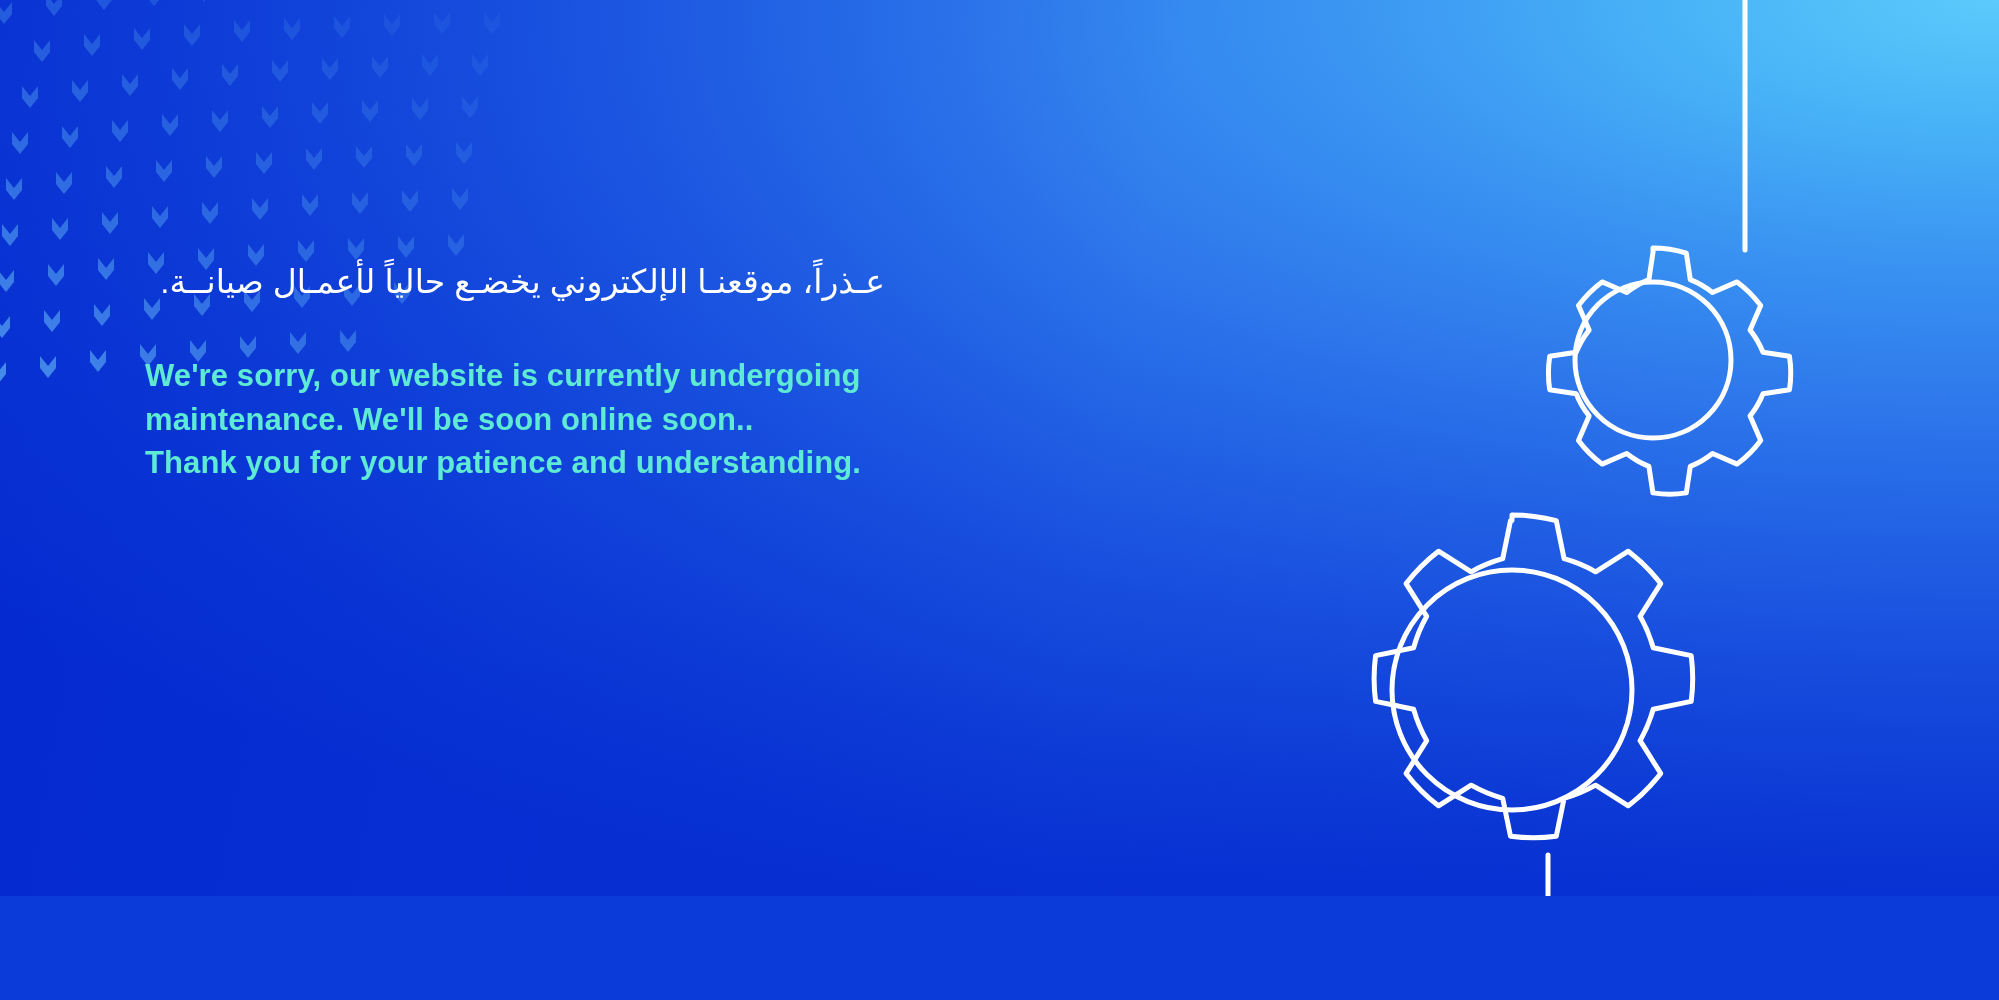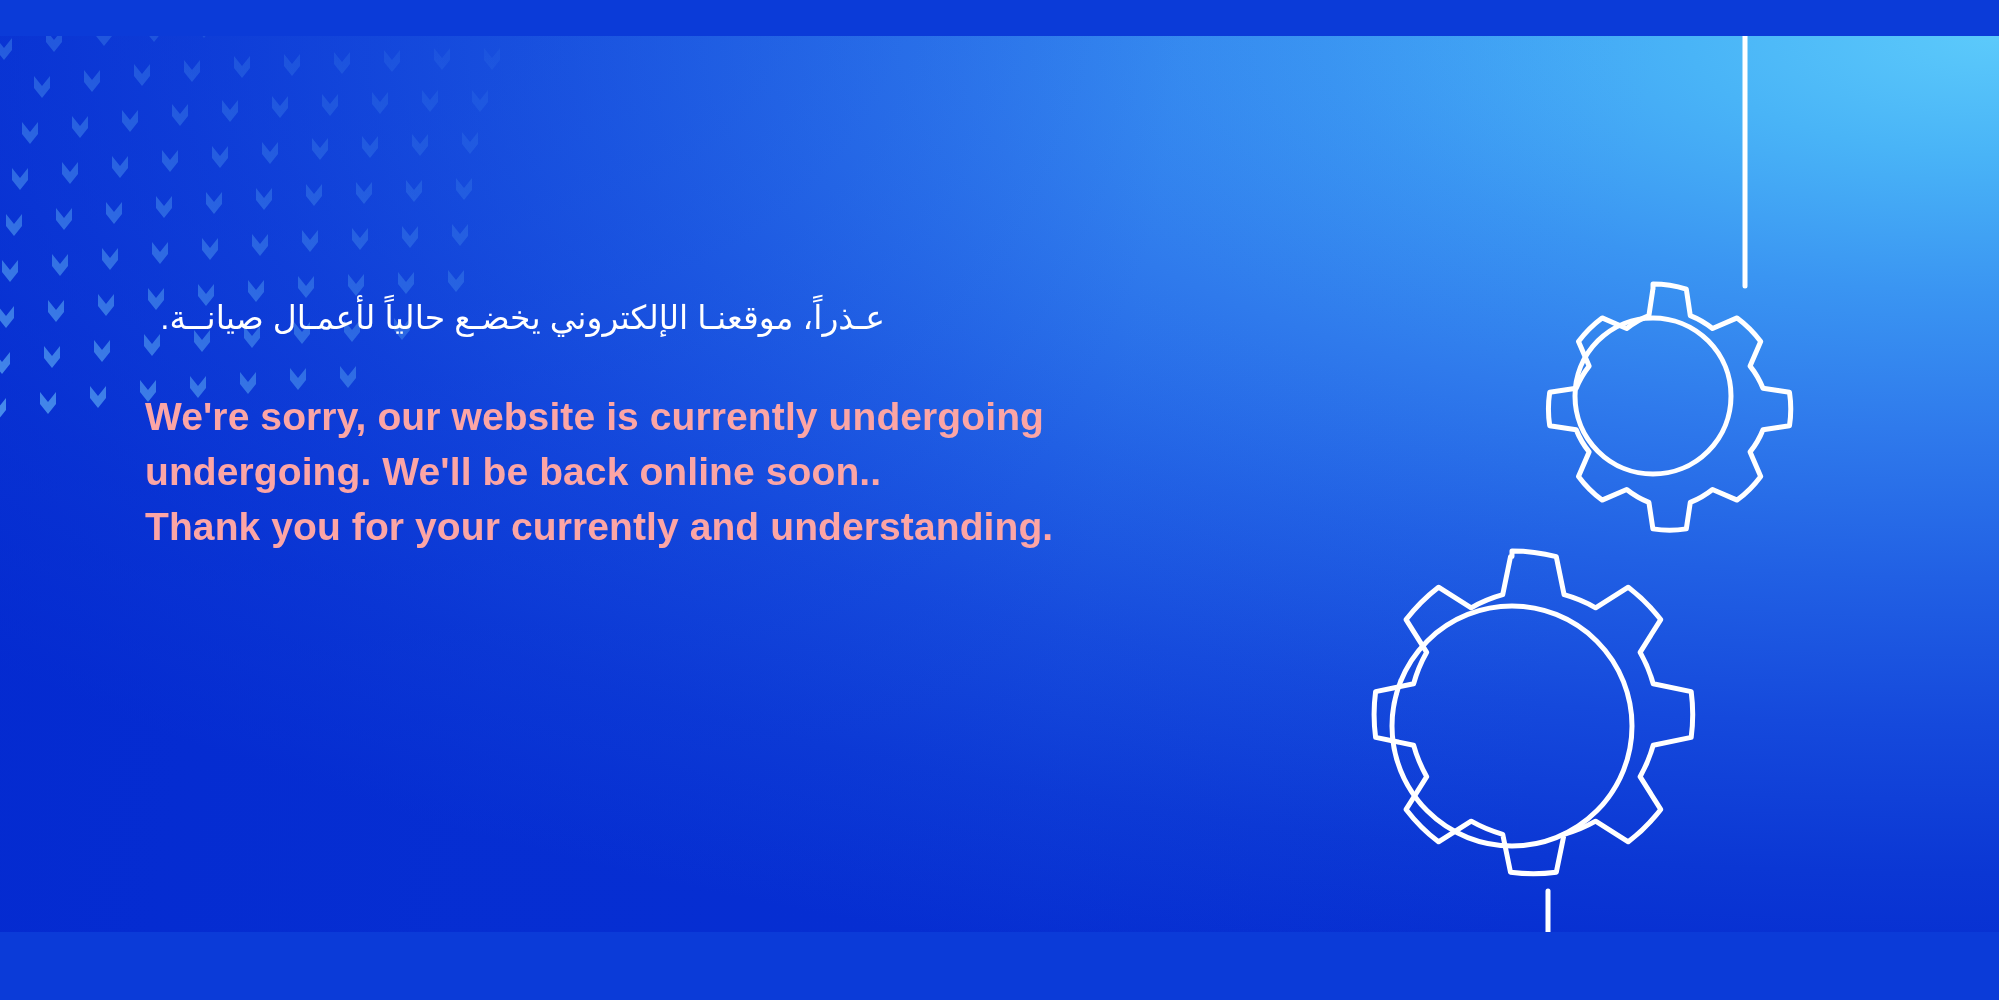--- a/index.html
+++ b/index.html
@@ -13,21 +13,20 @@
   body {
     font-family: "Liberation Sans", sans-serif;
     background: #0B3BD8;
   }
 
   .page {
     position: relative;
     width: 1999px;
     height: 896px;
     overflow: hidden;
-    margin-top: 36px;
   }
 
   
   .bg-gradient {
     position: absolute;
     inset: 0;
     background:
       radial-gradient(ellipse 130% 110% at 100% 0%,
           #5CCAFB 0%,
           #49B4F7 12%,
@@ -84,22 +83,22 @@
     font-size: 33px;
     line-height: 1.62;
     font-weight: 500;
     letter-spacing: 0.2px;
     width: 740px;
     margin: 0 0 46px 0;
   }
   .arabic-line { display: block; white-space: nowrap; }
 
   .english-block {
-    color: #fca5a5;
-    font-size: 39px;
+    color: #5eead4;
+    font-size: 31px;
     line-height: 1.40;
     font-weight: 600;
     letter-spacing: 0.1px;
   }
   .english-line { display: block; white-space: nowrap; }
 </style>
 </head>
 <body>
 
 <div class="page">
@@ -331,19 +330,19 @@
   </svg>
 
   <div class="content">
 
     <div class="arabic-block" dir="rtl">
       <span class="arabic-line">عـذراً، موقعنـا الإلكتروني يخضـع حالياً لأعمـال صيانــة.</span>
     </div>
 
     <div class="english-block" dir="ltr">
       <span class="english-line">We're sorry, our website is currently undergoing</span>
-      <span class="english-line">undergoing. We'll be back online soon..</span>
-      <span class="english-line">Thank you for your currently and understanding.</span>
+      <span class="english-line">maintenance. We'll be soon online soon..</span>
+      <span class="english-line">Thank you for your patience and understanding.</span>
     </div>
 
   </div>
 
 </div>
 
 </body></html>

